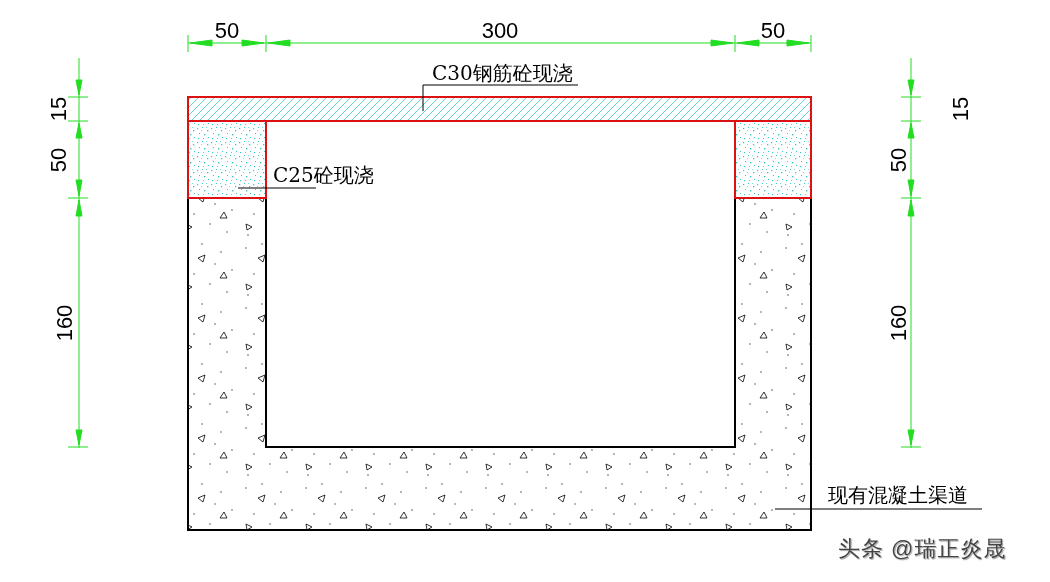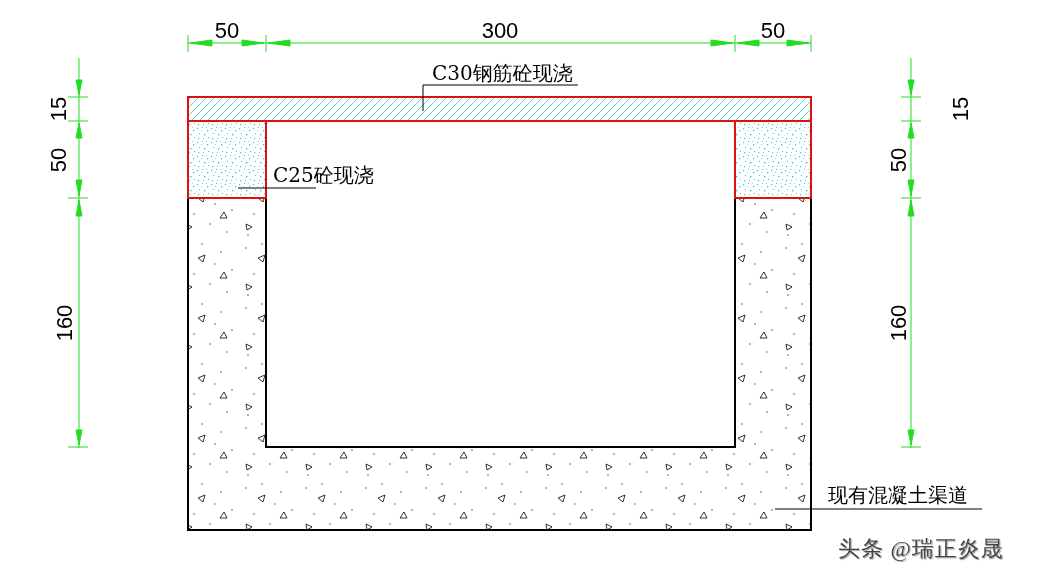--- a/index.html
+++ b/index.html
@@ -1,20 +1,20 @@
 <!DOCTYPE html>
 <html><head>
 <meta charset="utf-8">
 <style>
   html, body { margin: 0; padding: 0; background: #ffffff; }
   body { width: 1050px; height: 582px; overflow: hidden; position: relative; font-family: "Liberation Serif", serif; }
   svg { position: absolute; left: 0; top: 0; }
   .dimtxt { font-family: "Liberation Sans Narrow", "Liberation Sans", sans-serif; font-size: 22px; fill: #000; }
   .label { font-family: "DejaVu Serif", "Liberation Serif", serif; font-size: 20px; fill: #000; }
-  .wm { position: absolute; left: 838px; top: 534px; font-family: Liberation Serif, serif; font-size: 22px; color: #444; letter-spacing: 1px; text-shadow: 0 0 1px #fff, 1px 1px 1px #999; }
+  .wm { position: absolute; left: 838px; top: 534px; font-family: Liberation Sans, sans-serif; font-size: 22px; color: #444; letter-spacing: 1px; text-shadow: 0 0 1px #fff, 1px 1px 1px #999; }
 </style>
 </head>
 <body>
 
 <svg width="1050" height="582" viewBox="0 0 1050 582">
   <defs>
     <pattern id="diag" width="8" height="8" patternUnits="userSpaceOnUse" patternTransform="rotate(0)">
       <line x1="0" y1="8" x2="8" y2="0" stroke="#33c8c8" stroke-width="0.8"></line>
       <circle cx="2" cy="3" r="0.4" fill="#33c8c8"></circle>
     </pattern>

